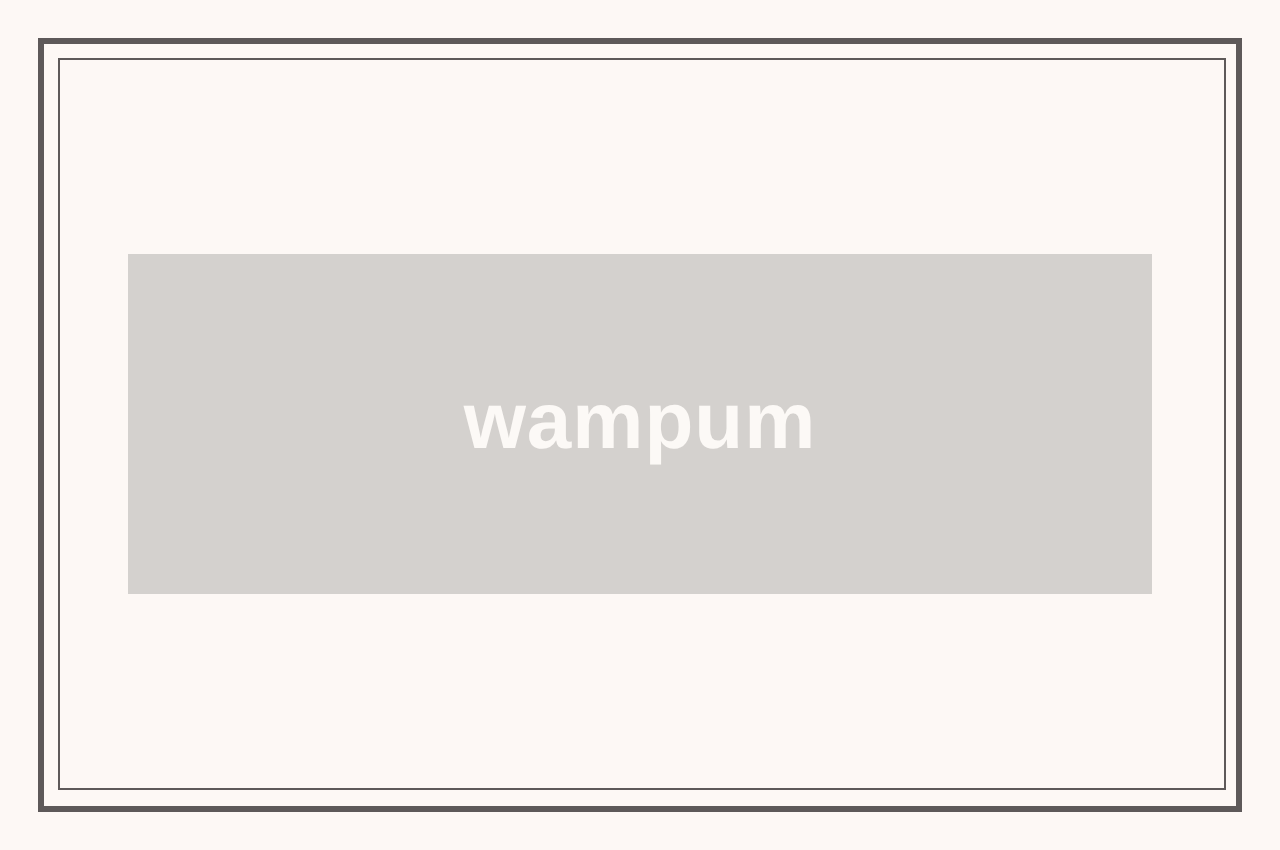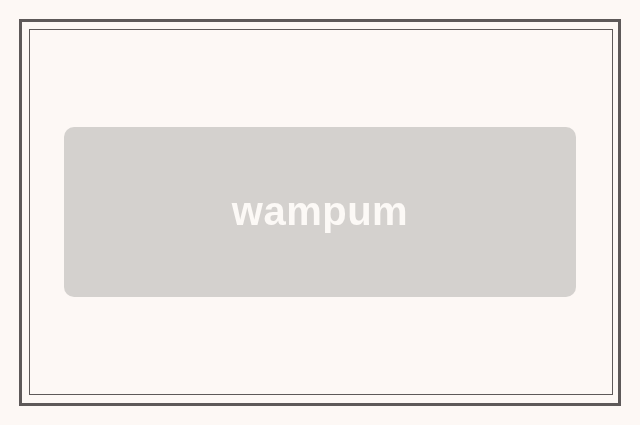--- a/index.html
+++ b/index.html
@@ -37,21 +37,20 @@
   .placeholder {
     position: absolute;
     left: 64px;
     top: 127px;
     width: 512px;
     height: 170px;
     background: var(--placeholder-bg, #d4d1ce);
     display: flex;
     align-items: center;
     justify-content: center;
-    border-radius: 10px;
   }
   .placeholder-label {
     font-size: 40px;
     font-weight: bold;
     line-height: 1;
     letter-spacing: 0.5px;
     color: var(--placeholder-text, #fcf9f6);
     
     transform: translateY(-1px);
   }

